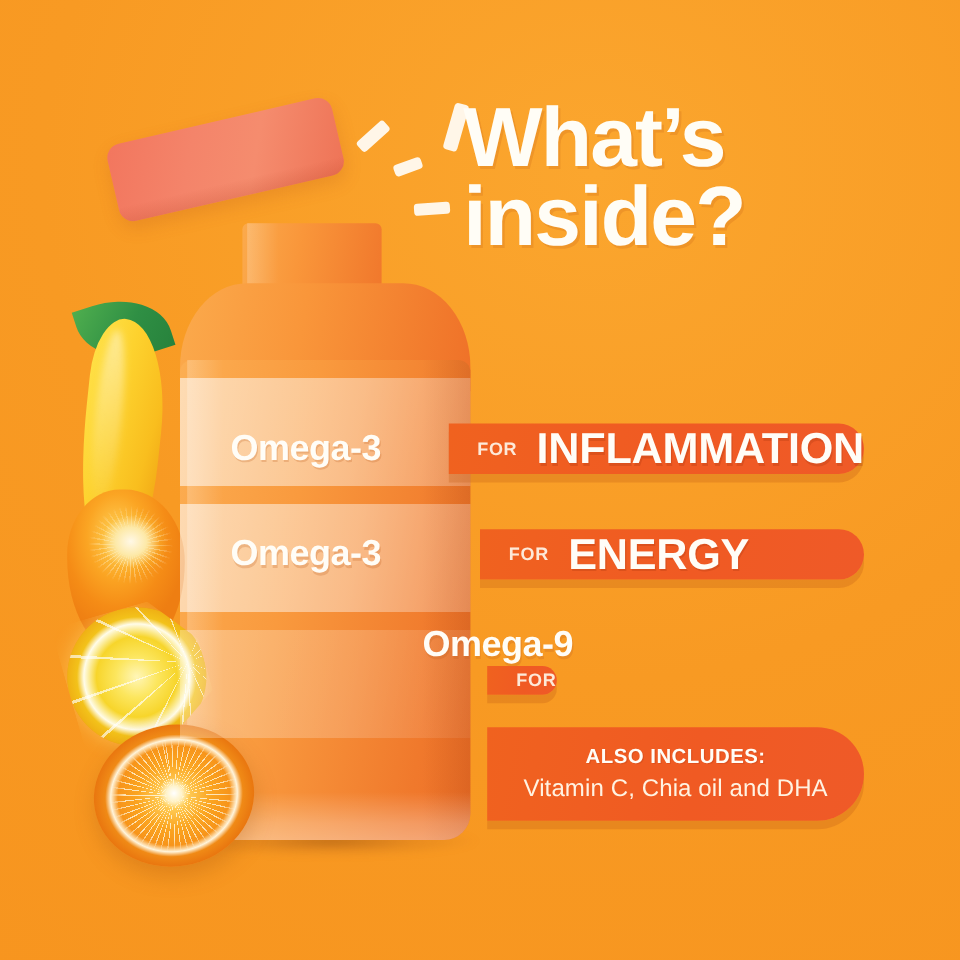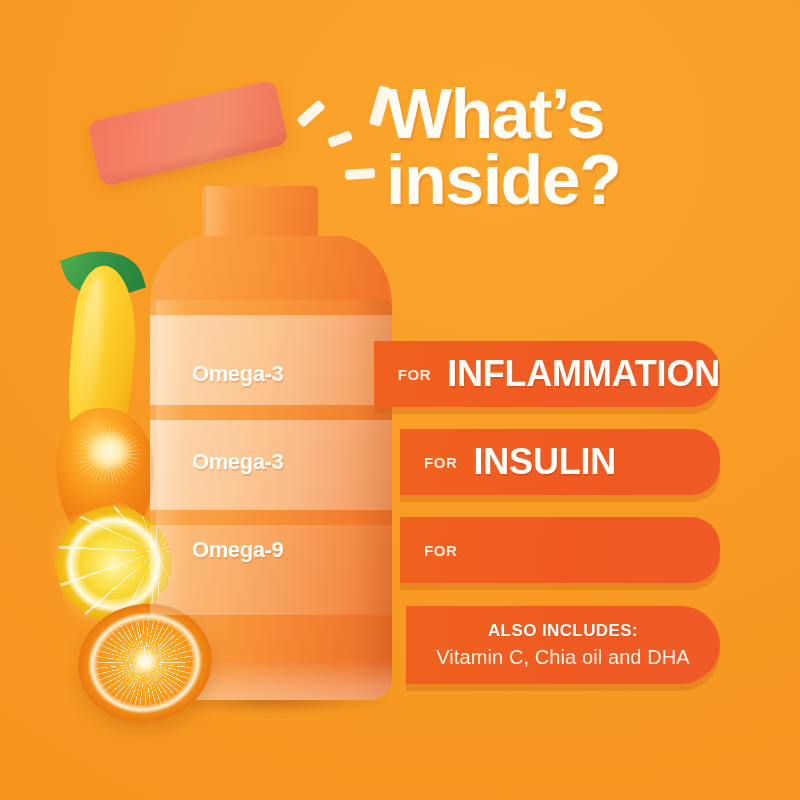--- a/index.html
+++ b/index.html
@@ -322,38 +322,38 @@
   .row {
     position: absolute;
     left: 150px;
     width: 570px;
     height: 58px;
     display: flex;
     align-items: center;
   }
   .row.r1 { top: 345px; }
   .row.r2 { top: 433px; }
-  .row.r3 { top: 521px; }
+  .row.r3 { top: 521px; flex-direction: column; }
 
   .ingredient {
     width: 250px;
     padding-left: 42px;
     box-sizing: border-box;
     color: #FFFDF7;
-    font-size: 22px;
+    font-size: 30px;
     font-weight: 700;
     letter-spacing: -0.4px;
     text-shadow: 1px 2px 0 rgba(190,95,30,0.25);
     white-space: nowrap;
   }
 
   .pill {
     position: relative;
     flex: 1;
-    height: 66px;
+    height: 42px;
     border-radius: 0 29px 29px 0;
     background: linear-gradient(100deg, #F0621F 0%, #F05A23 55%, #EF5A28 100%);
     display: flex;
     align-items: center;
     box-shadow: 0 7px 0 rgba(196,96,22,0.30);
   }
   .pill .for {
     margin-left: 24px;
     color: #FDE9D8;
     font-size: 15px;
@@ -455,21 +455,21 @@
     <div class="pill">
       <span class="for">FOR</span>
       <span class="benefit">INFLAMMATION</span>
     </div>
   </div>
 
   <div class="row r2">
     <div class="ingredient">Omega-3</div>
     <div class="pill">
       <span class="for">FOR</span>
-      <span class="benefit">INSULIN</span>
+      <span class="benefit">ENERGY</span>
     </div>
   </div>
 
   <div class="row r3">
     <div class="ingredient">Omega-9</div>
     <div class="pill">
       <span class="for">FOR</span>
     </div>
   </div>
 

